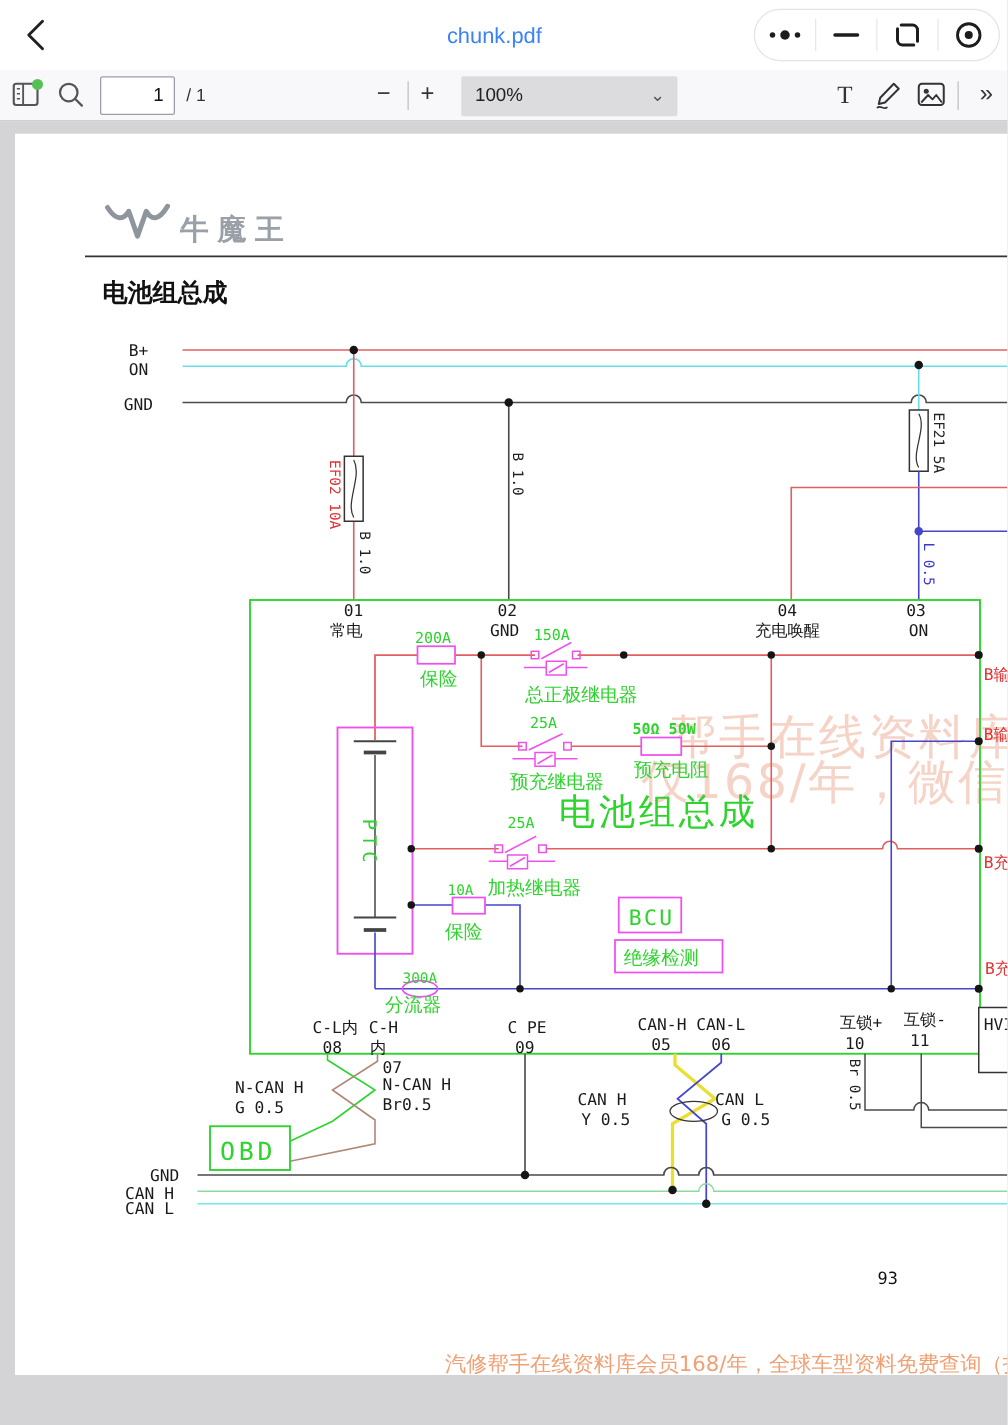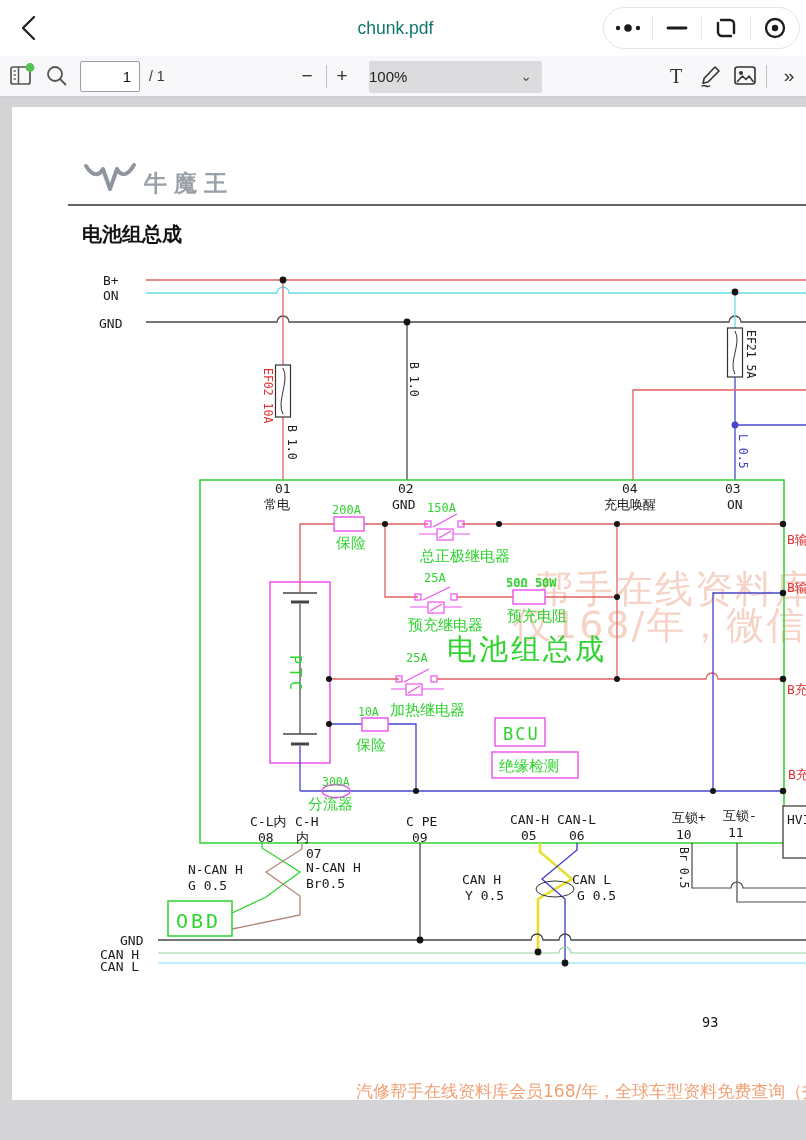--- a/index.html
+++ b/index.html
@@ -2,40 +2,40 @@
 <html><head>
 <meta charset="utf-8">
 <style>
   html,body{margin:0;padding:0;}
   body{width:806px;height:1140px;position:relative;overflow:hidden;background:#d4d4d6;
        font-family:"Liberation Sans","DejaVu Sans",sans-serif;}
   
   .header{position:absolute;top:0;left:0;width:806px;height:56px;background:#ffffff;z-index:10;}
   .back-btn{position:absolute;left:10px;top:8px;width:40px;height:40px;cursor:pointer;}
   .hdr-title{position:absolute;left:0;right:15px;top:0;height:56px;line-height:56px;text-align:center;
-             font-size:17.5px;color:#0f766e;font-weight:500;}
+             font-size:17.5px;color:#3b82f6;font-weight:500;}
   .capsule{position:absolute;right:6px;top:7px;width:197px;height:42px;border:1px solid #e4e4e6;
            border-radius:22px;background:#fff;display:flex;align-items:center;box-sizing:border-box;}
   .cap-btn{width:48px;height:40px;display:flex;align-items:center;justify-content:center;cursor:pointer;}
   .cap-div{width:1px;height:26px;background:#e7e7e9;}
   
   .toolbar{position:absolute;top:56px;left:0;width:806px;height:41px;background:#f8f8fa;z-index:10;
            border-bottom:1px solid #cfcfd1;box-sizing:border-box;}
   .tb-icon{position:absolute;top:7px;width:26px;height:26px;cursor:pointer;}
   .page-input{position:absolute;left:80px;top:5px;width:60px;height:31px;border:1px solid #9d9daa;
               border-radius:2px;background:#fff;text-align:right;padding:0 8px 0 2px;font-size:15px;
               color:#111;box-sizing:border-box;font-family:"Liberation Sans",sans-serif;}
   .page-total{position:absolute;left:149px;top:0;height:41px;line-height:41px;font-size:14px;color:#333;}
   .zoom-out{position:absolute;left:295px;top:0;height:41px;line-height:40px;width:24px;text-align:center;
             font-size:19px;color:#333;cursor:pointer;}
   .tb-sep{position:absolute;left:326px;top:9px;width:1px;height:23px;background:#bfbfc3;}
   .zoom-in{position:absolute;left:330px;top:0;height:41px;line-height:40px;width:24px;text-align:center;
            font-size:19px;color:#333;cursor:pointer;}
   .zoom-select{position:absolute;left:369px;top:5px;width:173px;height:32px;background:#dcdcde;
-               border-radius:2px;font-size:15px;color:#222;line-height:32px;
+               border-radius:2px;font-size:15px;color:#222;line-height:32px;padding-left:11px;
                box-sizing:border-box;cursor:pointer;}
   .zoom-chevron{position:absolute;right:10px;top:-1px;font-size:14px;color:#555;}
   .text-tool{position:absolute;left:664px;top:0;width:24px;height:41px;line-height:40px;text-align:center;
              font-size:20px;color:#333;font-family:"Liberation Serif","DejaVu Serif",serif;cursor:pointer;}
   .more-tools{position:absolute;left:776px;top:0;width:26px;height:41px;line-height:39px;text-align:center;
               font-size:19px;color:#333;cursor:pointer;}
   .tb-sep2{position:absolute;left:766px;top:9px;width:1px;height:23px;background:#bfbfc3;}
   
   .viewer{position:absolute;top:97px;left:0;width:806px;height:1043px;background:#d4d4d6;z-index:0;}
   .pdf-page{position:absolute;left:12px;top:10px;width:900px;height:993px;background:#ffffff;}

